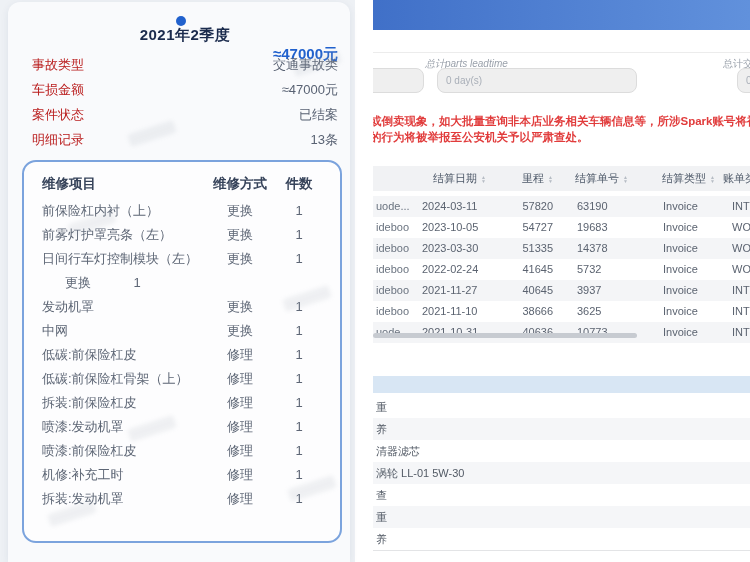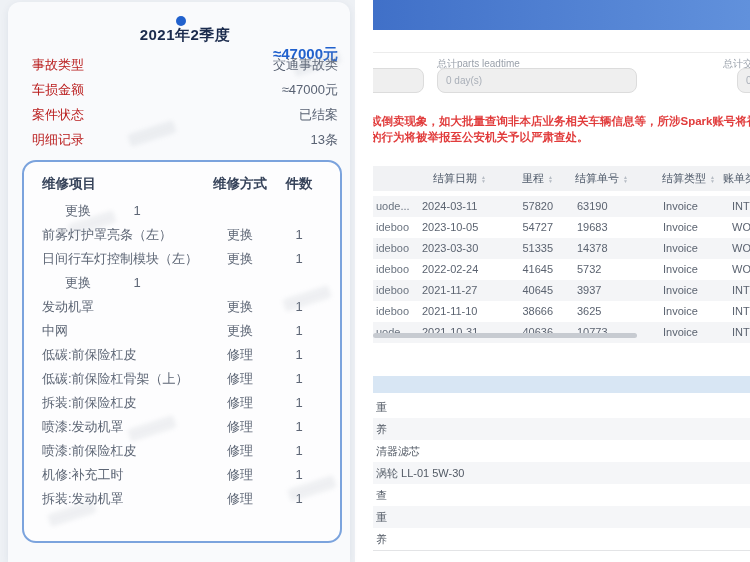--- a/index.html
+++ b/index.html
@@ -103,20 +103,21 @@
           </div>
         </div>
       <div class="repair-panel">
         <div class="rp-row rp-head">
           <span class="rp-item">维修项目</span>
           <span class="rp-method">维修方式</span>
           <span class="rp-count">件数</span>
         </div>
         <div id="repairRows">
             <div class="rp-row">
+              <span class="rp-item">前保险杠内衬（上）</span>
               <span class="rp-method">更换</span>
               <span class="rp-count">1</span>
             </div>
             <div class="rp-row">
               <span class="rp-item">前雾灯护罩亮条（左）</span>
               <span class="rp-method">更换</span>
               <span class="rp-count">1</span>
             </div>
             <div class="rp-row">
               <span class="rp-item">日间行车灯控制模块（左）</span>
@@ -183,21 +184,21 @@
       <div class="wm" style="left:280px;top:480px"></div>
       <div class="wm" style="left:40px;top:505px"></div>
     </div>
   </div>
 
   <div class="right-panel">
     <div class="top-bar"></div>
 
     <div class="form-section">
       <div class="fld-input" style="left:-10px;top:15px;width:61px;"></div>
-      <div class="fld-label" style="left:64px;">总计parts leadtime</div>
+      <div class="fld-label" style="left:52px;font-style:italic;">总计parts leadtime</div>
       <div class="fld-input" style="left:64px;width:200px;">0 day(s)</div>
       <div class="fld-label" style="left:350px;">总计交</div>
       <div class="fld-input" style="left:364px;width:60px;">0 day(s)</div>
     </div>
 
     <div class="warning">
       <div>或倒卖现象，如大批量查询非本店业务相关车辆信息等，所涉Spark账号将被冻结。相关事件将通</div>
       <div>的行为将被举报至公安机关予以严肃查处。</div>
     </div>
 

